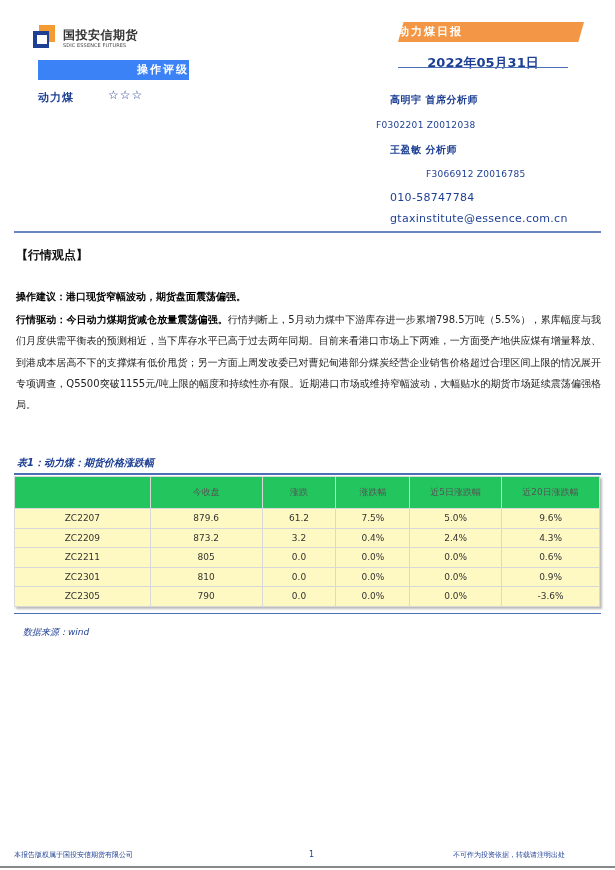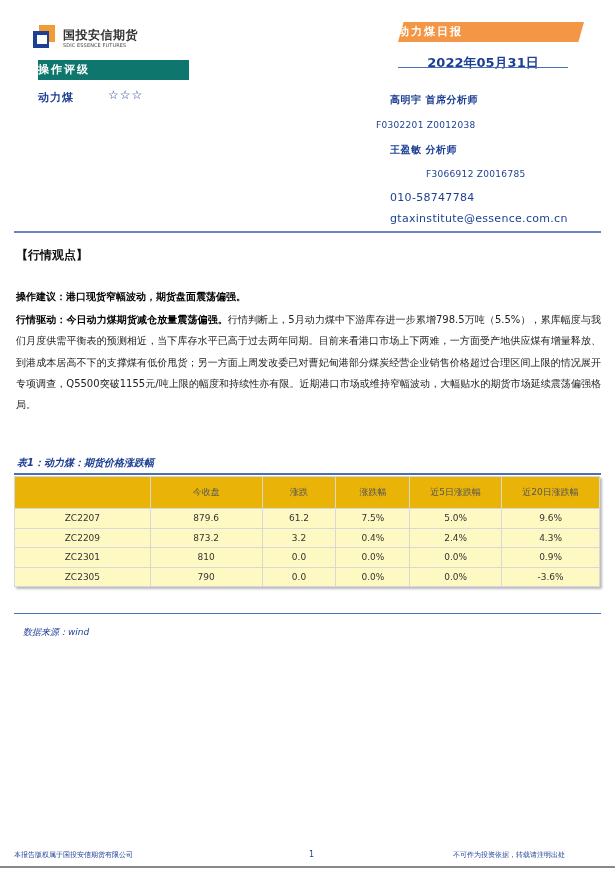--- a/index.html
+++ b/index.html
@@ -11,21 +11,21 @@
   
   .logo { left: 33px; top: 25px; width: 120px; height: 28px; }
   .logo-mark { position: absolute; left: 0; top: 0; width: 24px; height: 24px; }
   .logo-mark .orange { position: absolute; left: 6px; top: 0; width: 16px; height: 17px; background: #f39c34; }
   .logo-mark .blue { position: absolute; left: 0; top: 6px; width: 16px; height: 17px; background: #1d3f94; }
   .logo-mark .white { position: absolute; left: 4px; top: 10px; width: 10px; height: 9px; background: #fff; }
   .logo-cn { position: absolute; left: 30px; top: 2px; font-size: 12px; color: #333; letter-spacing: 0.5px; font-weight: bold; font-family: "DejaVu Sans", sans-serif; }
   .logo-en { position: absolute; left: 30px; top: 17px; font-size: 5px; color: #444; letter-spacing: 0.1px; white-space: nowrap; }
 
   
-  .rating-banner { left: 38px; top: 60px; width: 151px; height: 20px; background: #0f766e; color: #fff; font-size: 11px; font-weight: bold; text-align: left; line-height: 20px; letter-spacing: 2px; font-family: Liberation Mono, monospace; }
+  .rating-banner { left: 38px; top: 60px; width: 151px; height: 20px; background: #3b82f6; color: #fff; font-size: 11px; font-weight: bold; text-align: right; line-height: 20px; letter-spacing: 2px; font-family: Liberation Mono, monospace; }
   .rating-product { left: 38px; top: 90px; font-size: 11px; font-weight: bold; color: #1d3f94; letter-spacing: 1px; }
   .rating-stars { left: 108px; top: 88px; font-size: 12px; color: #1d3f94; letter-spacing: 1px; }
 
   
   .report-banner { left: 398px; top: 22px; width: 186px; height: 20px; }
   .report-banner .shape { position: absolute; inset: 0; background: #f39746; clip-path: polygon(3% 0, 100% 0, 97% 100%, 0 100%); }
   .report-banner .txt { position: absolute; inset: 0; text-align: left; line-height: 20px; color: #fff; font-size: 11px; font-weight: bold; letter-spacing: 2px; }
   .report-date { left: 398px; top: 54px; width: 170px; text-align: center; font-size: 13px; font-weight: bold; color: #1d3f94; }
   .report-date-line { left: 398px; top: 67px; width: 170px; height: 1px; background: #4a6fb5; }
 
@@ -39,21 +39,21 @@
   .section-heading { left: 16px; top: 247px; font-size: 12px; font-weight: bold; color: #111; }
 
   .para { left: 16px; width: 585px; font-size: 10px; line-height: 21.3px; color: #222; text-align: justify; }
   .para b { font-weight: bold; color: #000; }
 
   .table-title { left: 17px; top: 456px; font-size: 10px; font-weight: bold; color: #1d3f94; font-style: italic; }
   .table-top-rule { left: 14px; top: 473px; width: 587px; height: 2px; background: #4a6fb5; }
 
   .data-table { left: 14px; top: 476px; width: 586px; border-collapse: collapse; font-size: 9px; color: #333; box-shadow: 2px 2px 2px #bbb; }
   .data-table th, .data-table td { border: 1px solid #d8d8d8; text-align: center; font-weight: normal; }
-  .data-table th { height: 32px; background: #eab308; color: #555; }
+  .data-table th { height: 32px; background: #22c55e; color: #555; }
   .data-table td { height: 19.5px; background: #fef9c3; }
 
   .table-bottom-rule { left: 14px; top: 613px; width: 587px; height: 1px; background: #4a6fb5; }
   .source { left: 23px; top: 626px; font-size: 9px; font-style: italic; color: #1d3f94; }
 
   .footer-left { left: 14px; top: 850px; font-size: 7px; color: #1d3f94; }
   .footer-page { left: 309px; top: 850px; font-size: 8px; color: #1d3f94; }
   .footer-right { left: 453px; top: 850px; font-size: 7px; color: #1d3f94; }
   .footer-rule { left: 0; top: 866px; width: 615px; height: 2px; background: #888; }
 </style>
@@ -133,20 +133,28 @@
     </tr>
     <tr>
       <td>ZC2209</td>
       <td>873.2</td>
       <td>3.2</td>
       <td>0.4%</td>
       <td>2.4%</td>
       <td>4.3%</td>
     </tr>
     <tr>
+      <td>ZC2211</td>
+      <td>805</td>
+      <td>0.0</td>
+      <td>0.0%</td>
+      <td>0.0%</td>
+      <td>0.6%</td>
+    </tr>
+    <tr>
       <td>ZC2301</td>
       <td>810</td>
       <td>0.0</td>
       <td>0.0%</td>
       <td>0.0%</td>
       <td>0.9%</td>
     </tr>
     <tr>
       <td>ZC2305</td>
       <td>790</td>

